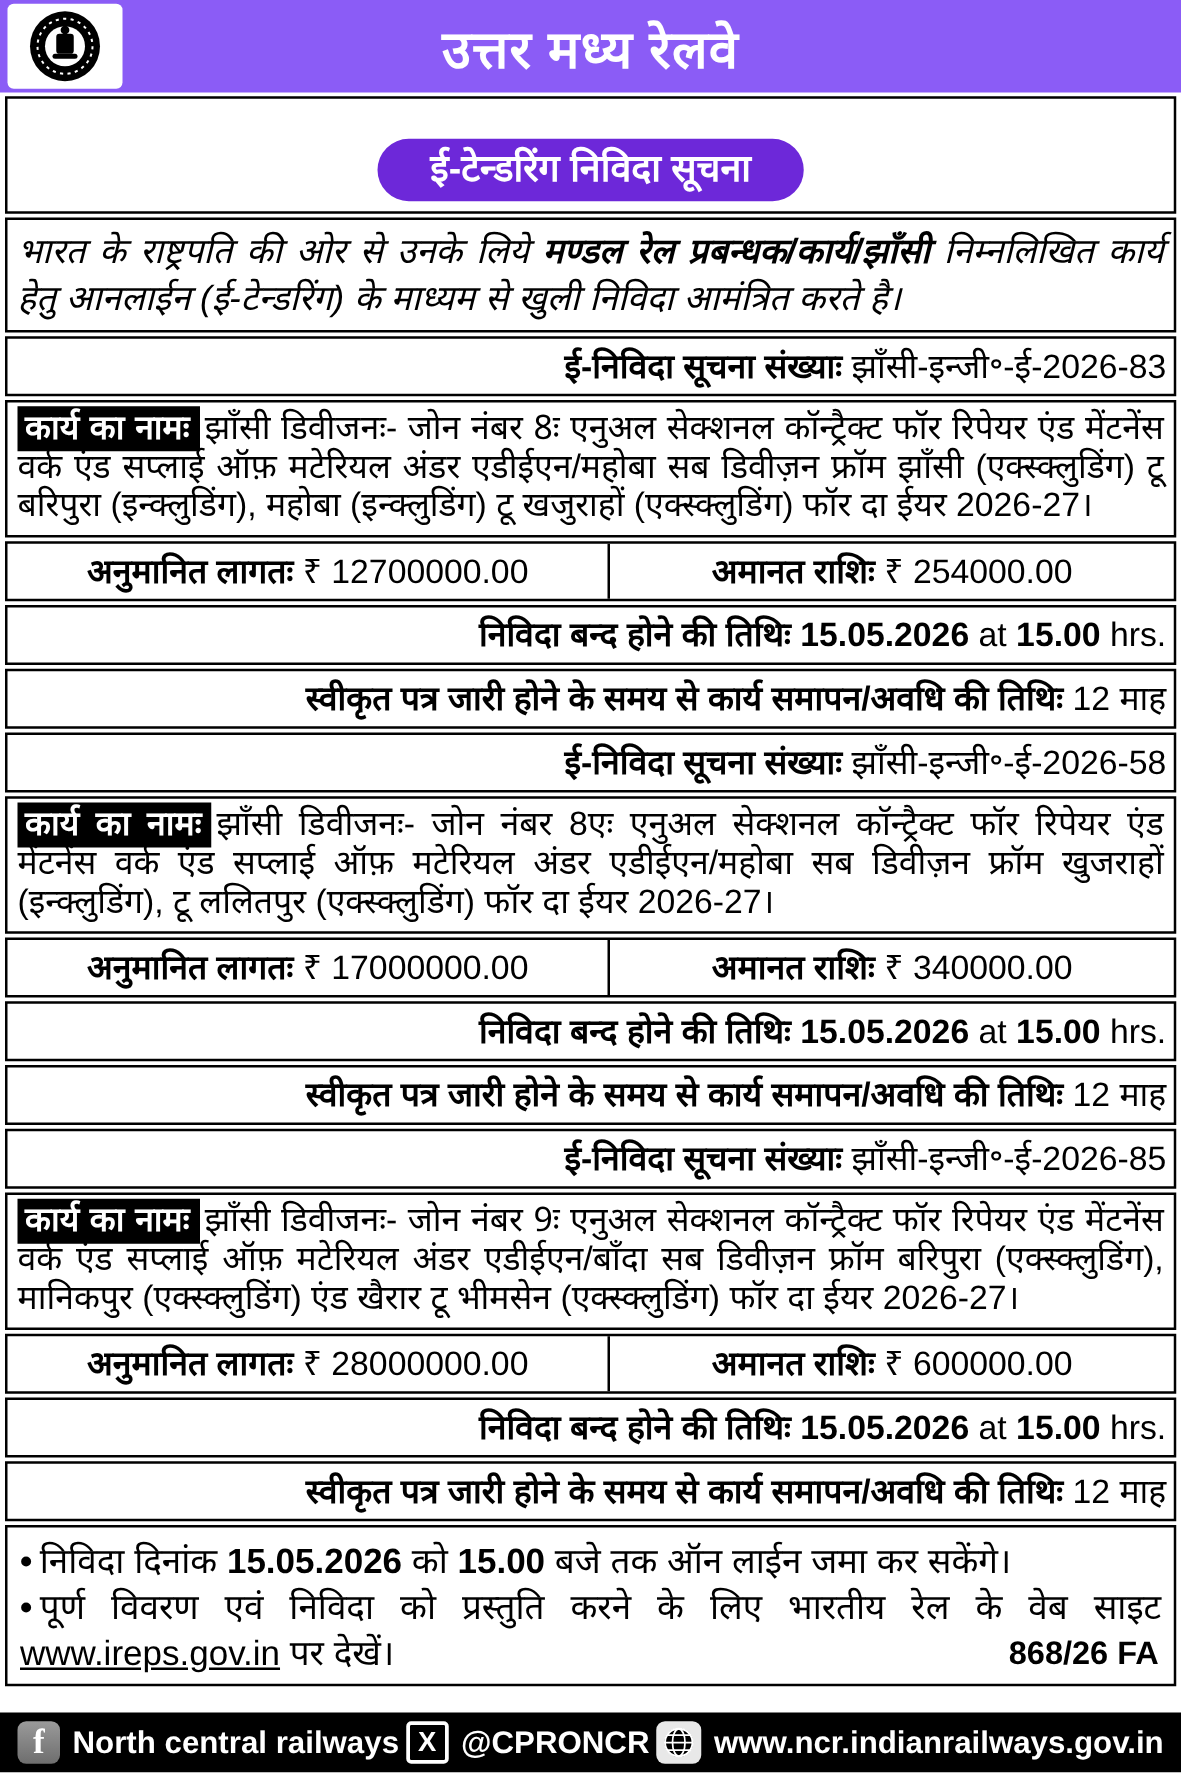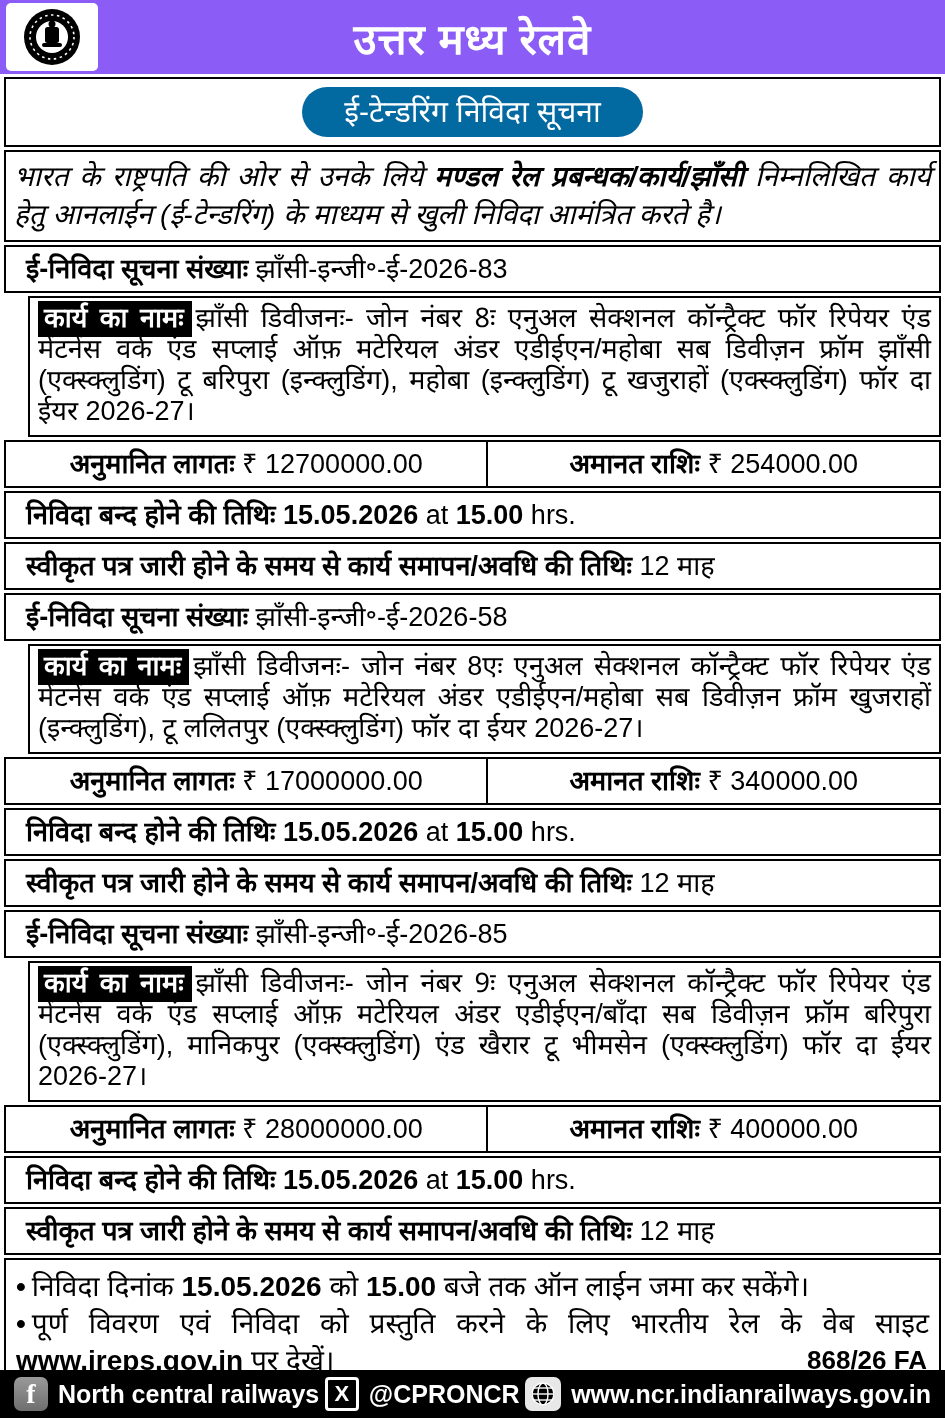--- a/index.html
+++ b/index.html
@@ -22,43 +22,43 @@
     display:flex; align-items:center; justify-content:center;
   }
 
   
   .content { padding:0 4px; }
   .box {
     border:2px solid #000; background:#fff; margin-top:3px;
   }
   .pill-row { display:flex; align-items:center; justify-content:center; padding:8px 0; }
   .pill {
-    background:#0369a1; color:#fff; font-weight:normal; font-size:30px;
-    border-radius:30px; padding:10px 42px; line-height:1;
+    background:#6d28d9; color:#fff; font-weight:bold; font-size:30px;
+    border-radius:30px; padding:10px 42px; line-height:1;margin-top:24px;
   }
   .intro { padding:6px 8px; font-size:28px; line-height:38px; text-align:justify;font-style:italic; }
 
   .center-row {
-    padding:7px 20px; font-size:27px; text-align:left; line-height:30px;
+    padding:7px 6px; font-size:27px; text-align:right; line-height:30px;
     white-space:nowrap;
   }
-  .work-row { padding:5px 8px 8px 8px; font-size:27px; line-height:31px; text-align:justify;margin-left:24px; }
+  .work-row { padding:5px 8px 8px 8px; font-size:27px; line-height:31px; text-align:justify; }
   .work-label {
     background:#000; color:#fff; font-weight:bold; padding:2px 8px 4px 6px;
     margin-right:4px;
   }
   .split-row { display:flex; font-size:27px; line-height:30px; }
   .split-row .cell { padding:7px 4px; text-align:center; white-space:nowrap; }
   .split-row .cell.left  { width:51.7%; border-right:2px solid #000; }
   .split-row .cell.right { width:48.3%; }
 
   .notes { position:relative; padding:8px 10px 6px 10px; font-size:28px; line-height:37px; }
   .note  { text-align:justify; }
   .bullet { font-weight:bold; margin-right:6px; }
-  .url { font-weight:bold; text-decoration:underline; color:#000; }
+  .url { font-weight:normal; text-decoration:underline; color:#000; }
   .ref { position:absolute; right:12px; bottom:6px; font-weight:bold; font-size:26px;margin-left:16px; }
 
   
   .bar {
     position:absolute; left:0; right:0; bottom:0; height:48px; background:#000;
     display:flex; align-items:center; justify-content:space-between;
     padding:0 14px; color:#fff;
   }
   .social { display:flex; align-items:center; gap:10px; font-weight:bold; font-size:25px; }
   .fb-icon {
@@ -127,21 +127,21 @@
   <div class="box center-row"><span class="b">निविदा बन्द होने की तिथिः</span> <span class="b">15.05.2026</span> <span>at</span> <span class="b">15.00</span> <span>hrs.</span></div>
 
   <div class="box center-row"><span class="b">स्वीकृत पत्र जारी होने के समय से कार्य समापन/अवधि की तिथिः</span> <span>12 माह</span></div>
 
   <div class="box center-row"><span class="b">ई-निविदा सूचना संख्याः</span> <span>झाँसी-इन्जी॰-ई-2026-85</span></div>
 
   <div class="box work-row"><span class="work-label">कार्य का नामः</span><span>झाँसी डिवीजनः- जोन नंबर 9ः एनुअल सेक्शनल कॉन्ट्रैक्ट फॉर रिपेयर एंड मेंटनेंस वर्क एंड सप्लाई ऑफ़ मटेरियल अंडर एडीईएन/बाँदा सब डिवीज़न फ्रॉम बरिपुरा (एक्स्क्लुडिंग), मानिकपुर (एक्स्क्लुडिंग) एंड खैरार टू भीमसेन (एक्स्क्लुडिंग) फॉर दा ईयर 2026-27।</span></div>
 
   <div class="box split-row">
     <div class="cell left"><span class="b">अनुमानित लागतः</span> <span>₹ 28000000.00</span></div>
-    <div class="cell right"><span class="b">अमानत राशिः</span> <span>₹ 400000.00</span></div>
+    <div class="cell right"><span class="b">अमानत राशिः</span> <span>₹ 600000.00</span></div>
   </div>
 
   <div class="box center-row"><span class="b">निविदा बन्द होने की तिथिः</span> <span class="b">15.05.2026</span> <span>at</span> <span class="b">15.00</span> <span>hrs.</span></div>
 
   <div class="box center-row"><span class="b">स्वीकृत पत्र जारी होने के समय से कार्य समापन/अवधि की तिथिः</span> <span>12 माह</span></div>
 
   <div class="box notes">
     <p class="note"><span class="bullet">•</span><span>निविदा दिनांक </span><span class="b">15.05.2026</span><span> को </span><span class="b">15.00</span><span> बजे तक ऑन लाईन जमा कर सकेंगे।</span></p>
     <p class="note"><span class="bullet">•</span><span>पूर्ण विवरण एवं निविदा को प्रस्तुति करने के लिए भारतीय रेल के वेब साइट </span><a href="#" class="url">www.ireps.gov.in</a><span> पर देखें।</span></p>
     <div class="ref">868/26 FA</div>

